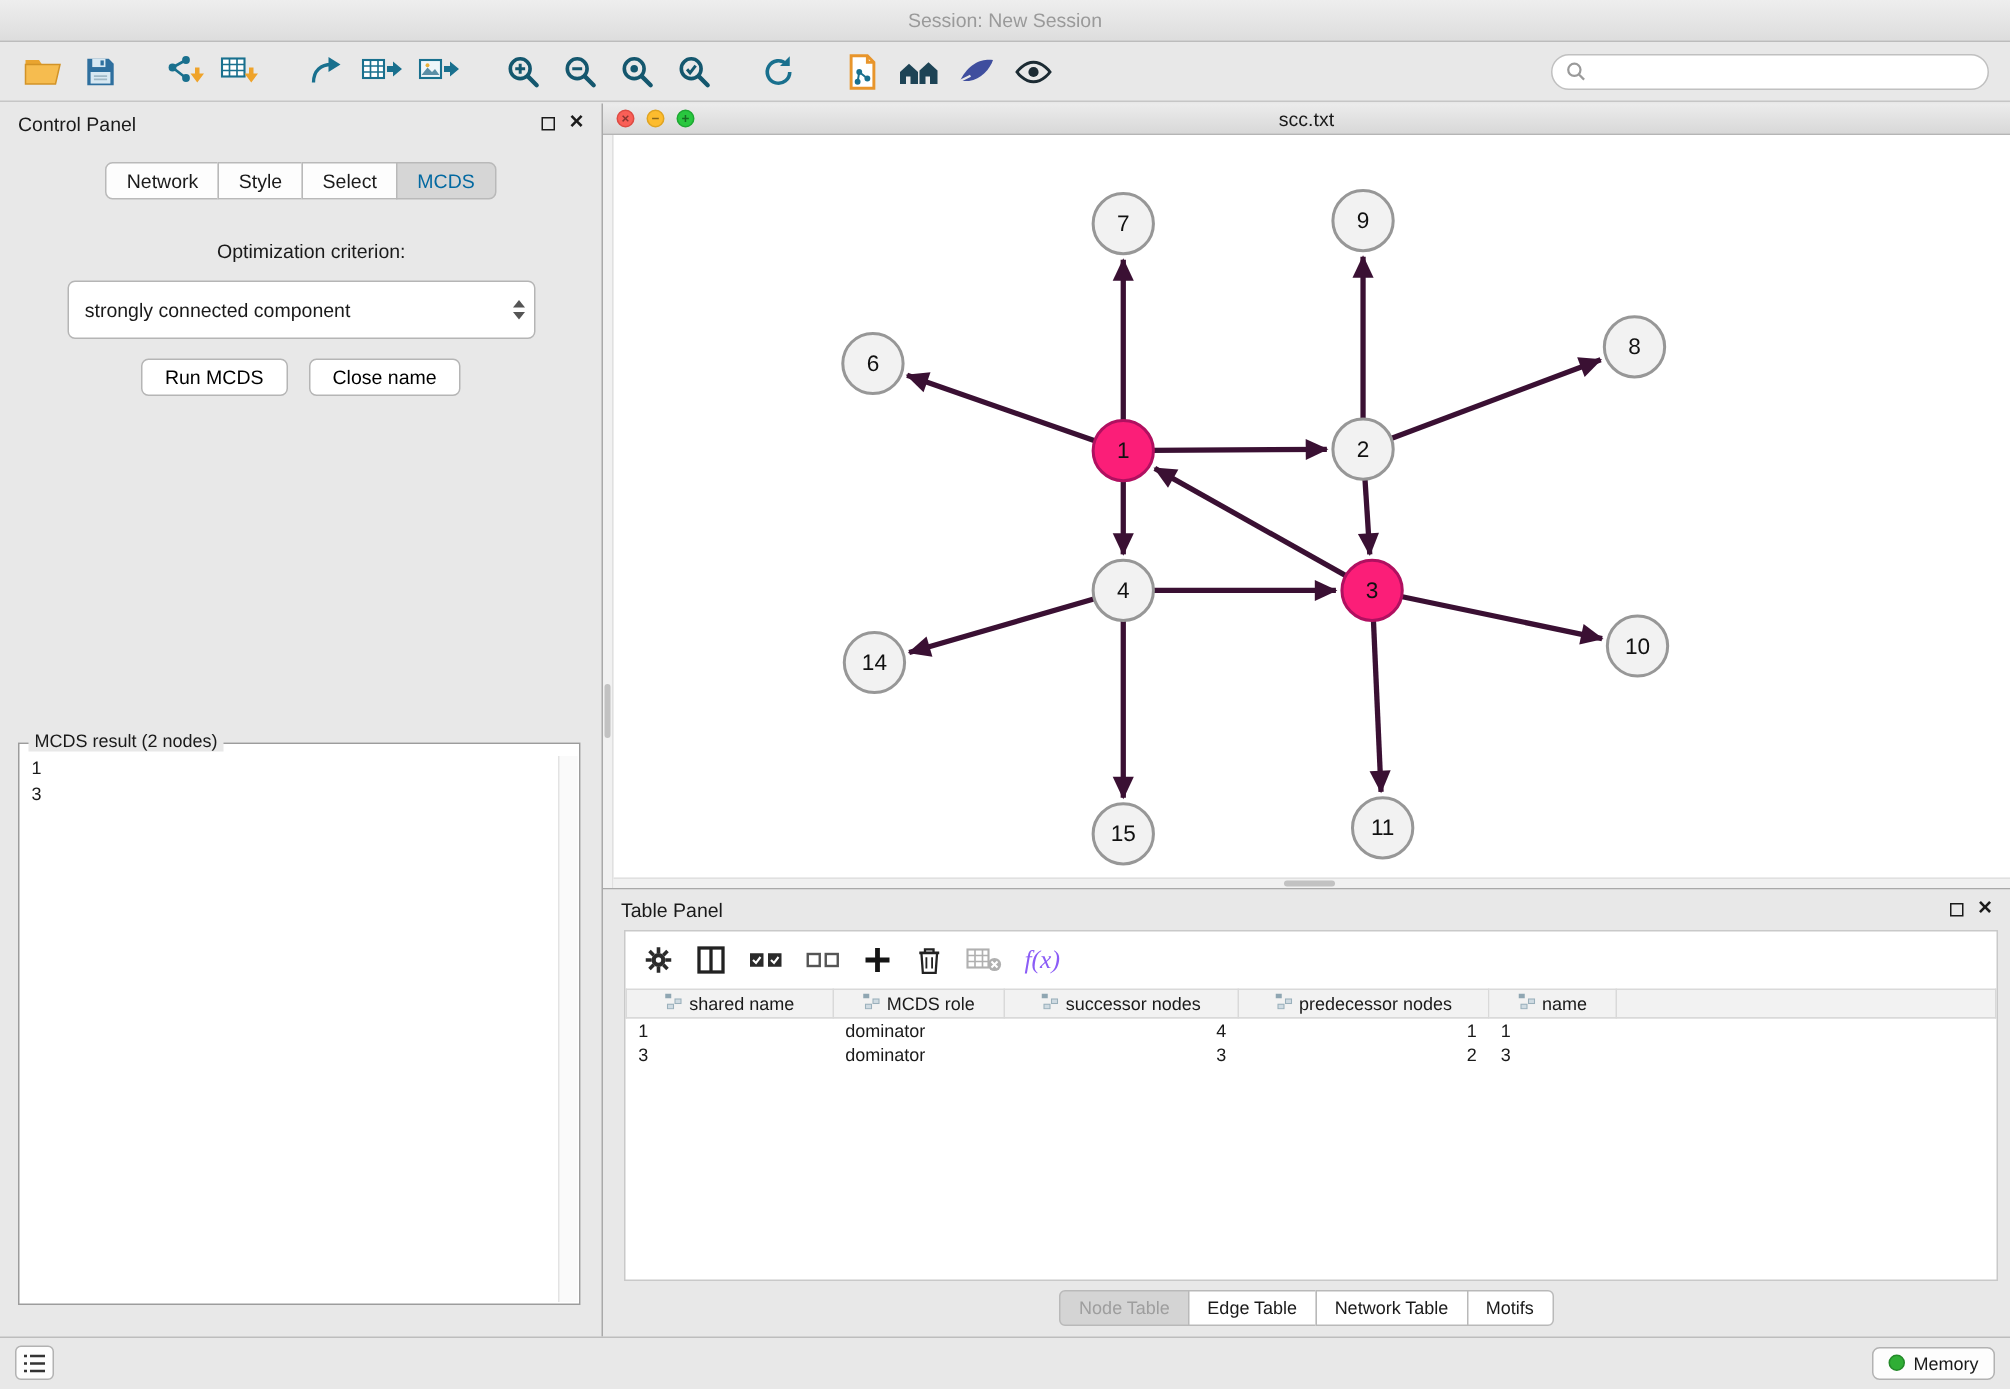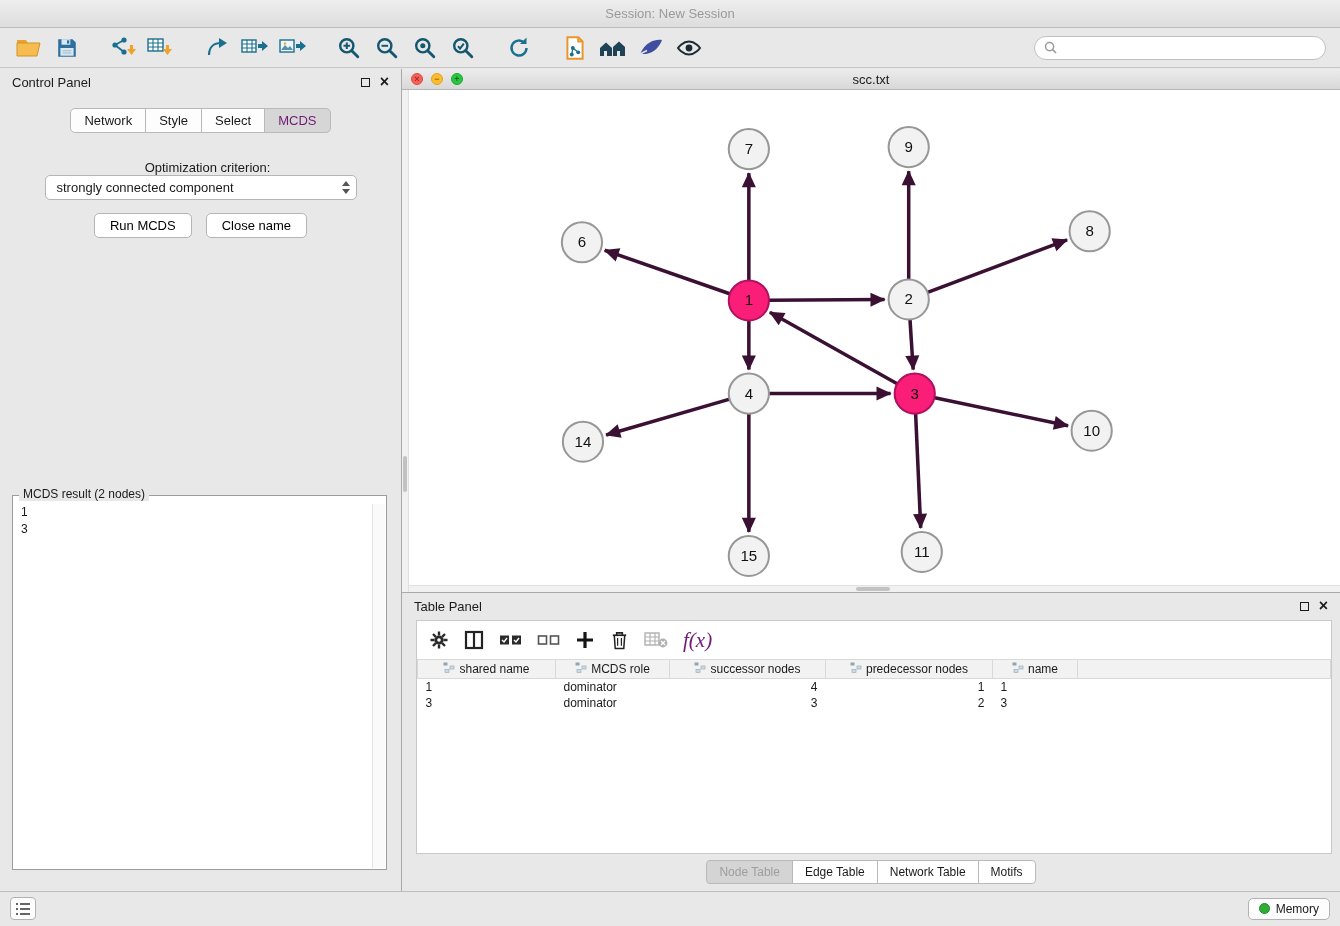--- a/index.html
+++ b/index.html
@@ -31,24 +31,24 @@
   .control-panel { width:402px; border-right:1px solid #a9a9a9; background:#e8e8e8;
     position:relative; display:flex; flex-direction:column; }
   .panel-header { height:26px; display:flex; align-items:center; padding:0 12px; font-size:13px; flex:0 0 auto; }
   .panel-controls { margin-left:auto; display:flex; gap:10px; align-items:center; }
   .float-box { width:9px; height:9px; border:1.5px solid #1a1a1a; display:inline-block; }
   .close-x { font-weight:bold; font-size:16px; line-height:12px; color:#1a1a1a; }
   .cp-tabs { display:flex; justify-content:center; margin-top:13px; flex:0 0 auto; }
   .cp-tab { padding:4px 13px; background:#fdfdfd; border:1px solid #b9b9b9; font-size:13px; margin-left:-1px; }
   .cp-tab:first-child { border-radius:5px 0 0 5px; margin-left:0; }
   .cp-tab:last-child { border-radius:0 5px 5px 0; }
-  .cp-tab.selected { background:#d6d6d6; color:#701a75; }
+  .cp-tab.selected { background:#d6d6d6; color:#0369a1; }
   .cp-content { text-align:center; flex:0 0 auto; }
   .opt-label { margin-top:27px; font-size:13px;padding-left:14px; }
-  .dropdown { margin:0 auto 0; width:312px; height:25px; background:#fff;
+  .dropdown { margin:12px auto 0; width:312px; height:39px; background:#fff;
     border:1px solid #b5b5b5; border-radius:5px; display:flex; align-items:center;
     padding:0 6px 0 11px; font-size:13px; }
   .stepper { margin-left:auto; display:flex; flex-direction:column; align-items:center; }
   .tri-up { width:0; height:0; border-left:4px solid transparent; border-right:4px solid transparent;
     border-bottom:5px solid #555; margin-bottom:3px; }
   .tri-down { width:0; height:0; border-left:4px solid transparent; border-right:4px solid transparent;
     border-top:5px solid #555; }
   .cp-buttons { display:flex; justify-content:center; gap:14px; margin-top:13px; }
   .btn { background:#fff; border:1px solid #b5b5b5; border-radius:5px; padding:4px 15px; font-size:13px;
     font-family:"Liberation Sans","DejaVu Sans",sans-serif; }
@@ -77,21 +77,21 @@
   .v-handle { position:absolute; left:1px; width:4px; top:73%; height:36px; background:#c2c2c2; border-radius:2px; }
   .h-track { position:absolute; left:7px; right:0; bottom:0; height:7px; background:#f1f1f1; border-top:1px solid #e0e0e0; }
   .h-handle { position:absolute; top:1px; height:4px; left:48%; width:34px; background:#c2c2c2; border-radius:2px; }
 
   
   .table-panel { flex:1; display:flex; flex-direction:column; background:#e8e8e8; min-height:0; }
   .tp-inner { flex:1; margin:1px 8px 4px 14px; background:#fff; border:1px solid #c9c9c9;
     display:flex; flex-direction:column; min-height:0; }
   .tp-toolbar { height:38px; display:flex; align-items:center; gap:15px; padding:0 12px; flex:0 0 auto; }
   .tico { display:flex; align-items:center; justify-content:center; }
-  .fx { font-family:"Liberation Serif","DejaVu Serif",serif; font-style:italic; color:#701a75; font-size:21px; }
+  .fx { font-family:"Liberation Serif","DejaVu Serif",serif; font-style:italic; color:#8b5cf6; font-size:17px; }
   table.node-table { border-collapse:collapse; table-layout:fixed; width:100%; font-size:12px; }
   table.node-table th { background:#f2f2f2; border:1px solid #d9d9d9; font-weight:normal;
     padding:2px 4px; height:19px; white-space:nowrap; overflow:hidden; }
   table.node-table th .thlab { margin-left:4px; }
   table.node-table td { padding:1px 8px; height:16px; white-space:nowrap; overflow:hidden; }
   td.al-right { text-align:right; }
   .tp-tabs { height:28px; display:flex; justify-content:center; align-items:center; flex:0 0 auto; margin-bottom:6px; }
   .tp-tab { border:1px solid #b9b9b9; background:#fff; padding:4px 12px; font-size:12px; margin-left:-1px; }
   .tp-tab:first-child { border-radius:4px 0 0 4px; margin-left:0; }
   .tp-tab:last-child { border-radius:0 4px 4px 0; }

